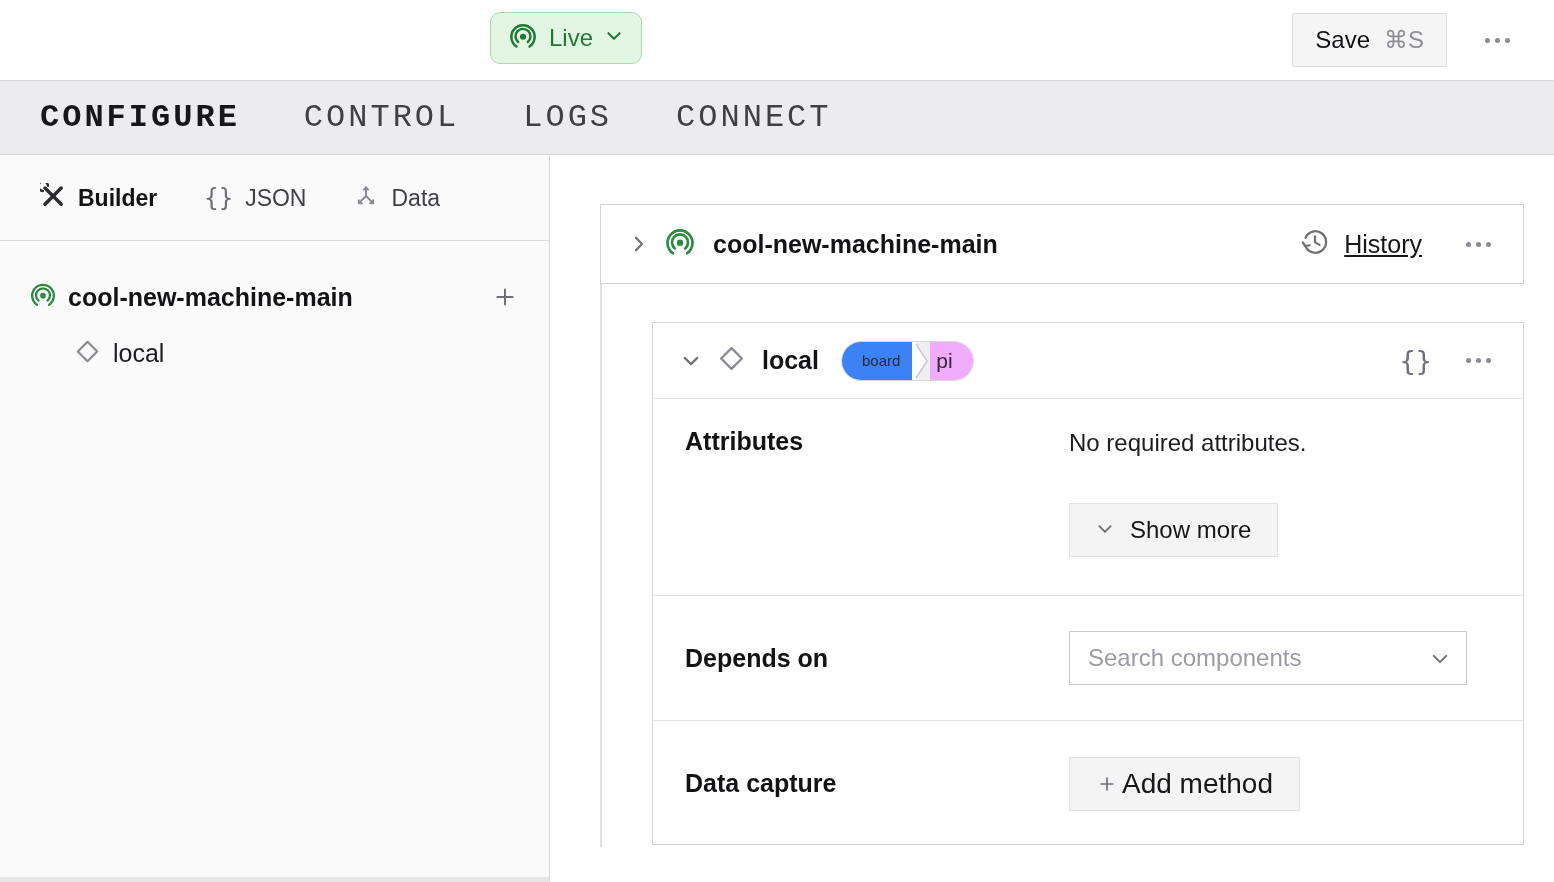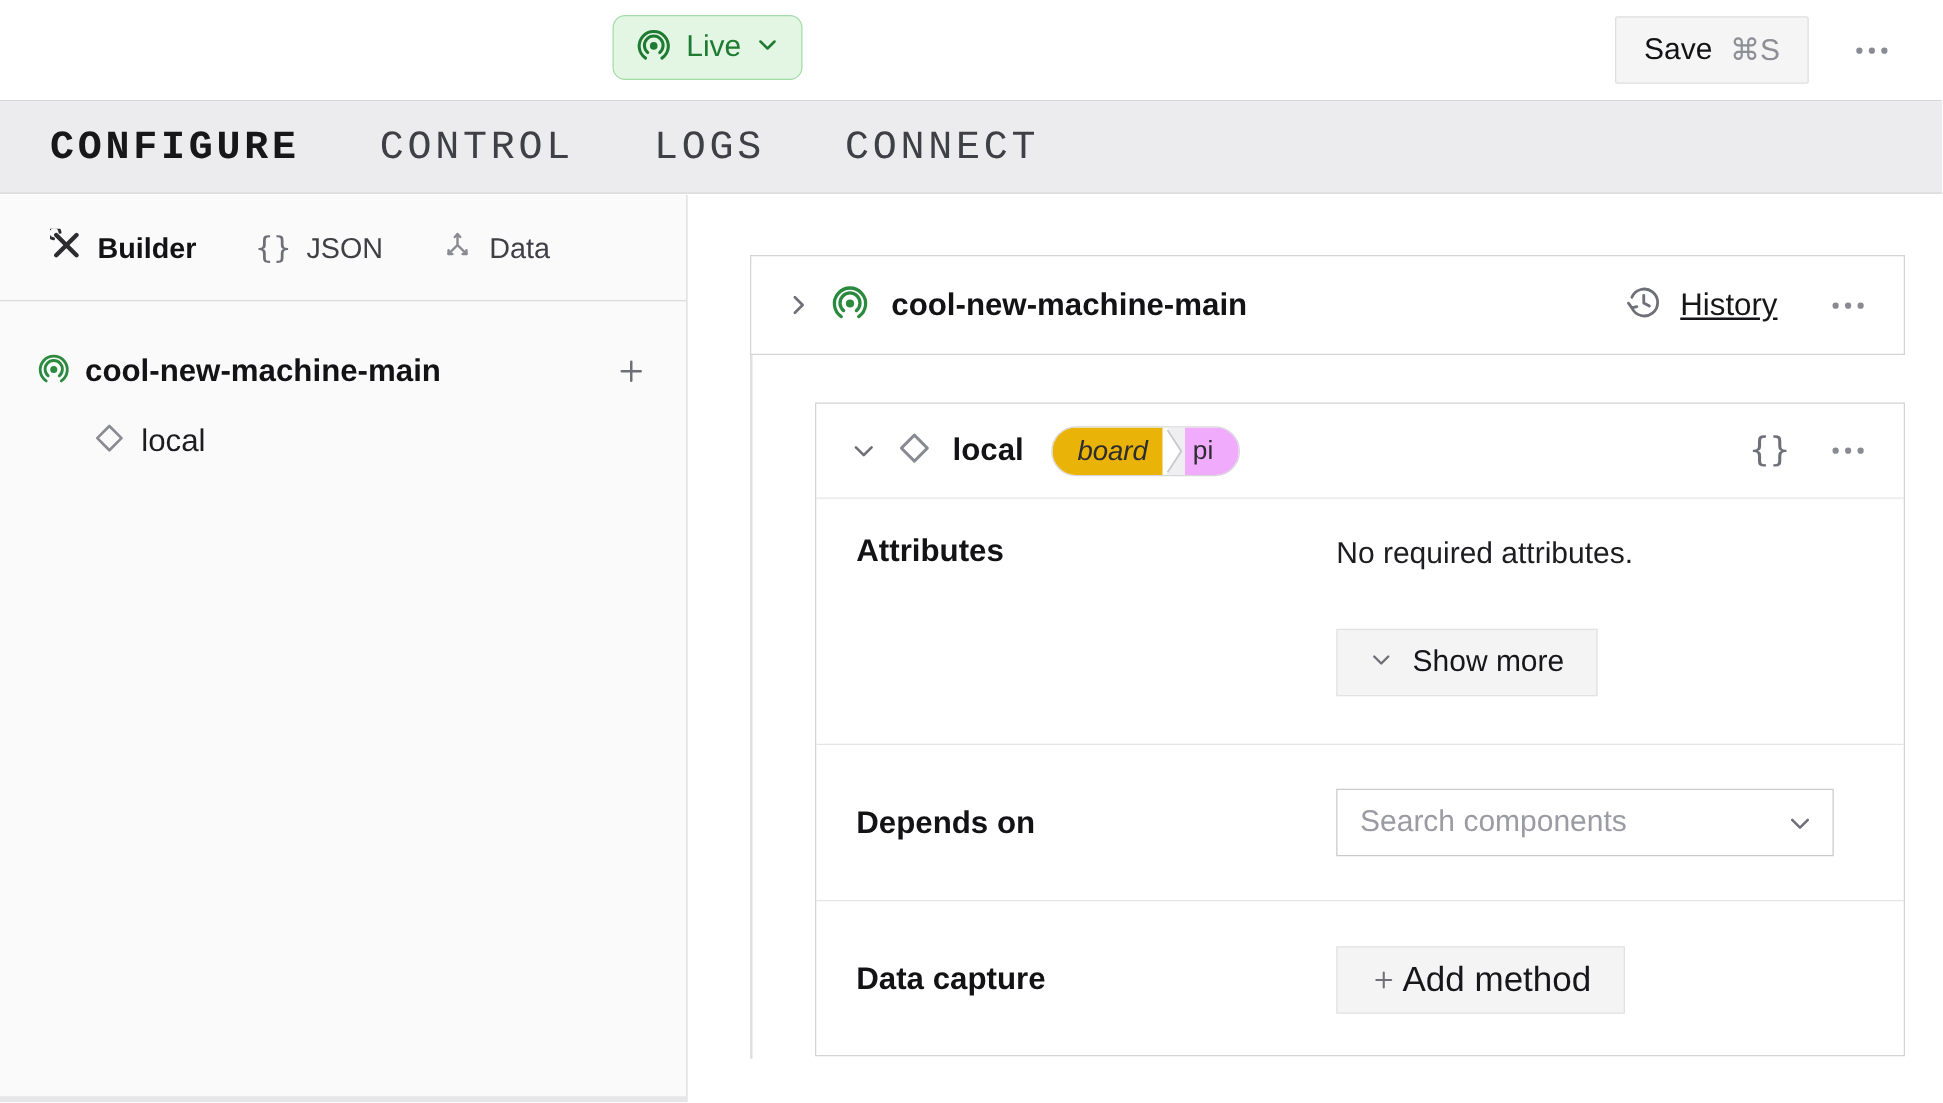--- a/index.html
+++ b/index.html
@@ -67,21 +67,21 @@
   .icon-btn { cursor:pointer; display:flex; align-items:center; }
 
   .component-card { position:absolute; left:101px; top:166px; width:872px; height:523px;
                     background:#fff; border:1px solid #d4d4d6; }
   .comp-header { height:76px; border-bottom:1px solid #e5e5e7; display:flex; align-items:center;
                  padding:0 28px; gap:16px; }
   .comp-name { font-size:25px; font-weight:bold; color:#131316; }
   .comp-spacer { flex:1; }
   .type-pill { display:inline-flex; align-items:stretch; height:40px; border:1px solid #d8d8da;
                border-radius:999px; overflow:hidden; margin-left:6px; background:#fff; }
-  .pill-type { display:flex; align-items:center; padding:0 12px 0 20px; font-size:22px; color:#2c2c31; background:#eab308;font-style:italic; }
+  .pill-type { display:flex; align-items:center; padding:0 12px 0 20px; font-size:15px; color:#2c2c31; background:#3b82f6; }
   .pill-sep svg { display:block; height:38px; }
   .pill-model { display:flex; align-items:center; padding:0 20px 0 6px; font-size:21px; color:#2c2c31; background:#f0abfc; }
 
   .section { display:flex; padding:0 56px 0 32px; border-bottom:1px solid #e5e5e7; }
   .section:last-child { border-bottom:none; }
   .sec-label { width:384px; font-size:25px; font-weight:bold; color:#131316; flex:none; }
   .sec-body { flex:1; }
   .sec-attributes { height:197px; padding-top:28px; align-items:flex-start; }
   .empty-text { font-size:24px; color:#1d1d21; line-height:32px; }
   .show-more-btn { margin-top:44px; height:54px; padding:0 26px; display:inline-flex; align-items:center;

